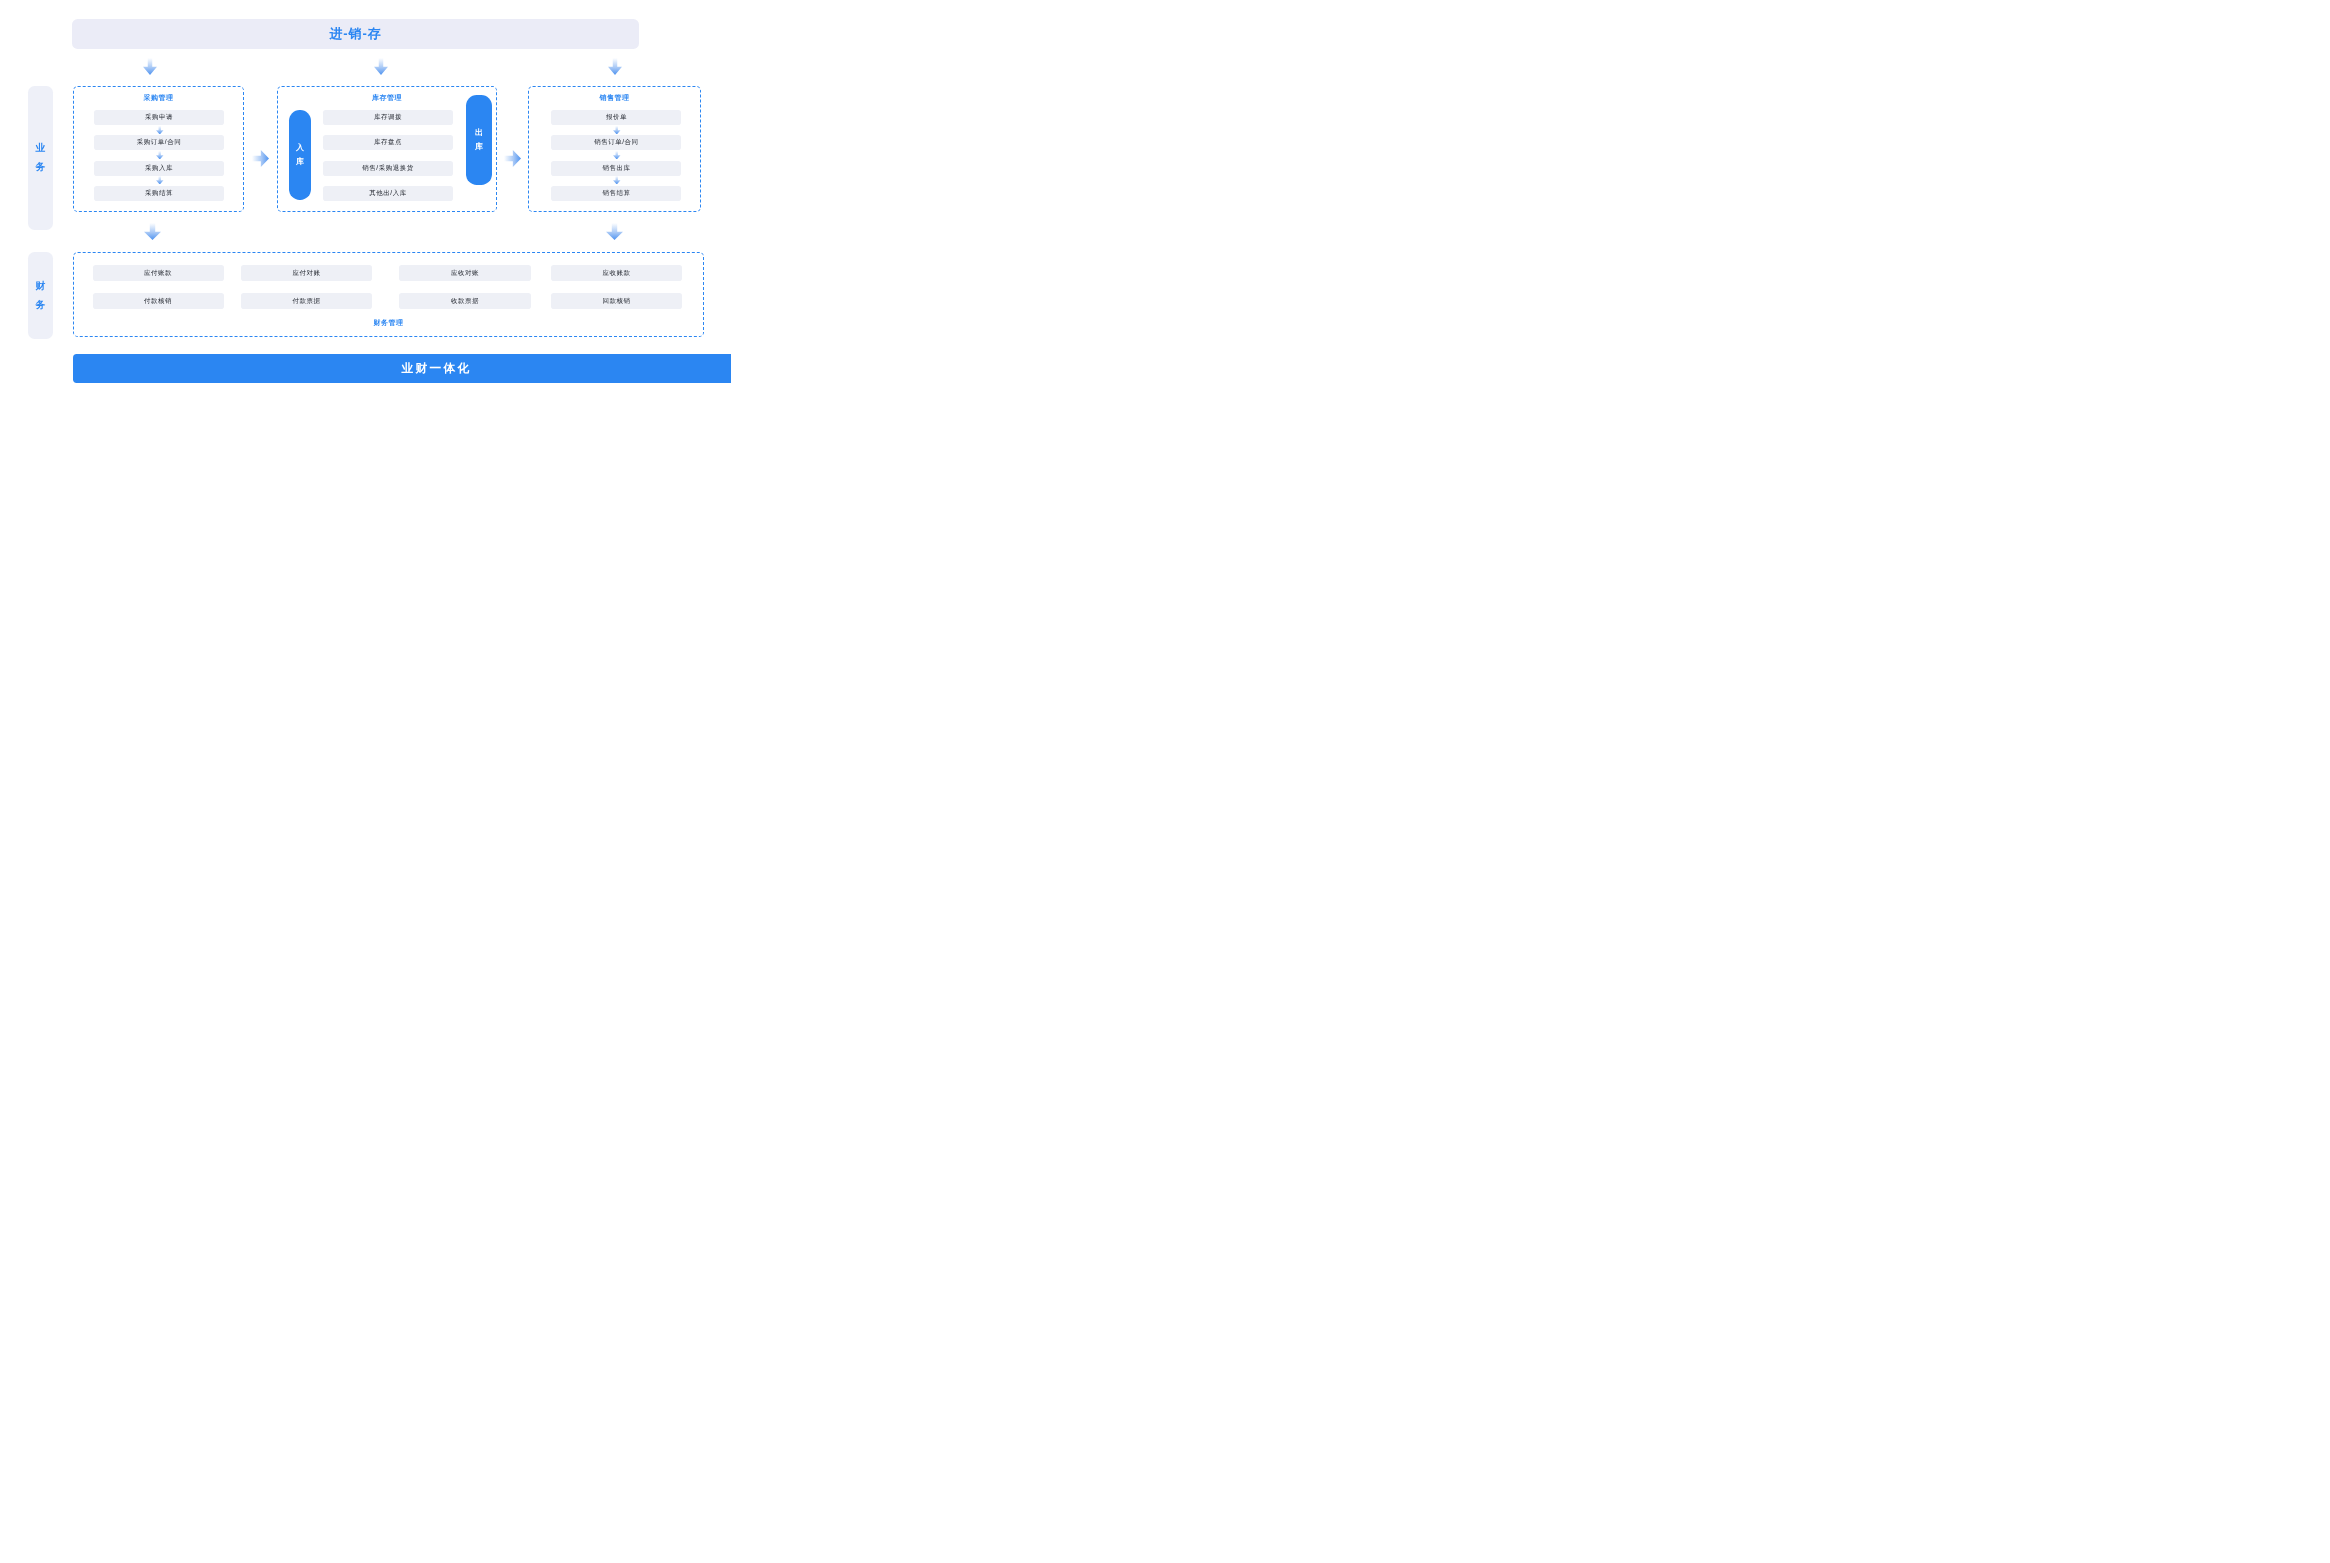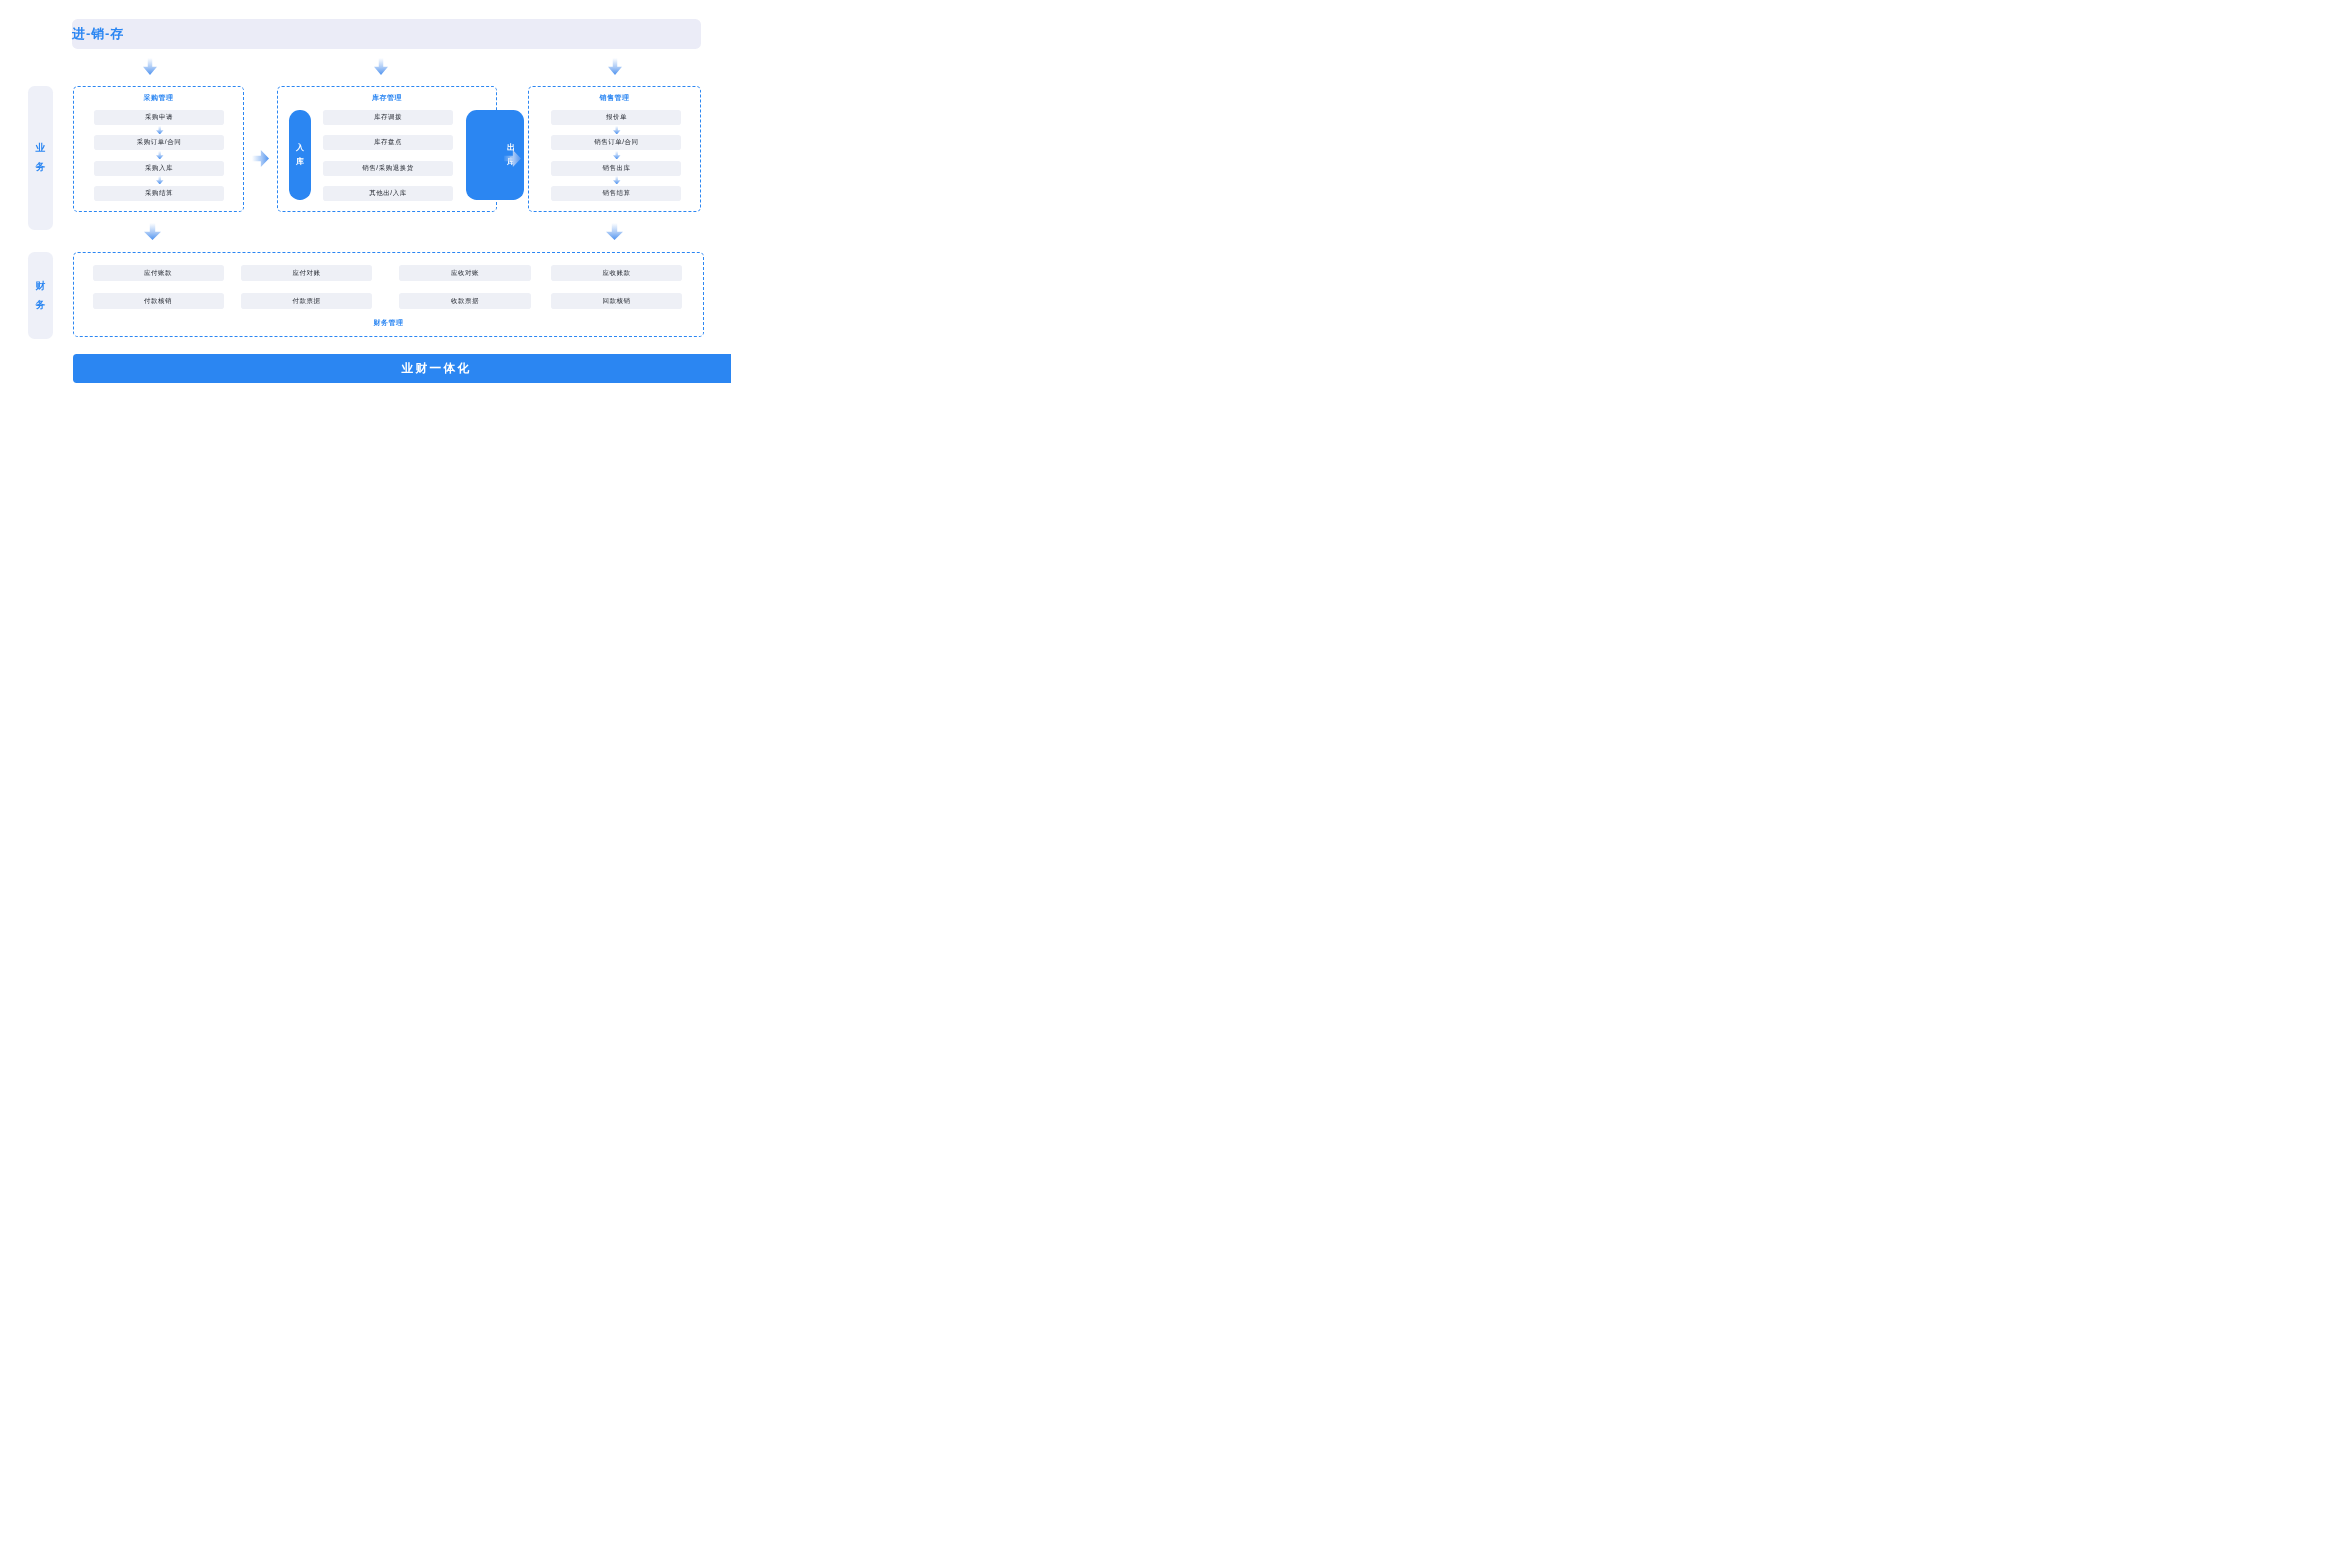--- a/index.html
+++ b/index.html
@@ -7,22 +7,22 @@
     --chip-bg:#eef0f6;
     --banner-bg:#ebecf7;
     --side-bg:#eef0f8;
     --text-dark:#1c2029;
     --arrow-blue:#4f93f0;
   }
   html,body{margin:0;padding:0;background:#ffffff;}
   body{font-family:"Liberation Sans","DejaVu Sans",sans-serif;}
   .stage{position:relative;width:731px;height:413px;background:#fff;overflow:hidden;}
 
-  .top-banner{position:absolute;left:72px;top:18.6px;width:629px;height:30px;
-    background:var(--banner-bg);border-radius:5.6px;display:flex;align-items:center;justify-content:flex-start;}
+  .top-banner{position:absolute;left:72px;top:18.6px;width:567px;height:30px;
+    background:var(--banner-bg);border-radius:5.6px;display:flex;align-items:center;justify-content:center;}
   .top-banner-title{font-size:13px;font-weight:bold;color:var(--accent);letter-spacing:0.9px;}
 
   .dashed-box{position:absolute;border:0.9px dashed var(--accent);border-radius:4.7px;box-sizing:border-box;}
   .box-title{position:absolute;top:5.6px;left:0;right:0;text-align:center;
     font-size:7px;font-weight:bold;color:var(--accent);letter-spacing:0.5px;}
 
   .chip{position:absolute;background:var(--chip-bg);border-radius:2.8px;
     display:flex;align-items:center;justify-content:center;
     font-size:6.5px;color:var(--text-dark);letter-spacing:0.5px;}
 
@@ -82,21 +82,21 @@
 
   <div class="dashed-box" style="left:277px;top:86px;width:220px;height:126px;">
     <div class="box-title">库存管理</div>
     <div class="vpill" style="left:11.2px;top:23px;width:21.4px;height:90px;">
       <div class="vtext">入库</div>
     </div>
     <div class="chip" style="left:45px;top:23px;width:130px;height:15px;">库存调拨</div>
     <div class="chip" style="left:45px;top:48px;width:130px;height:15px;">库存盘点</div>
     <div class="chip" style="left:45px;top:74px;width:130px;height:15px;">销售/采购退换货</div>
     <div class="chip" style="left:45px;top:99px;width:130px;height:15px;">其他出/入库</div>
-    <div class="vpill" style="left:188px;top:23px;width:26px;height:90px;padding-left:32px;">
+    <div class="vpill" style="left:188px;top:8px;width:26px;height:90px;">
       <div class="vtext">出库</div>
     </div>
   </div>
 
   <div class="arrow-right" style="left:504px;top:150px;width:17px;height:17px;"></div>
 
   <div class="dashed-box" style="left:528px;top:86px;width:173px;height:126px;">
     <div class="box-title">销售管理</div>
     <div class="chip" style="left:22.4px;top:23px;width:130px;height:15px;">报价单</div>
     <div class="arrow-down" style="left:84px;top:39px;width:7.5px;height:8.4px;"></div>

